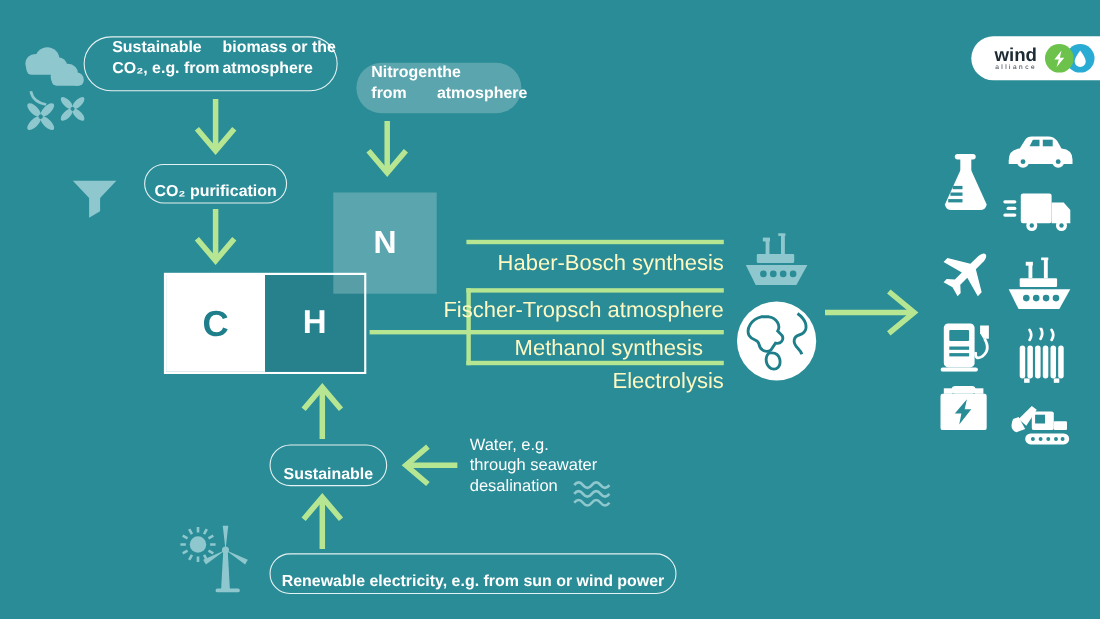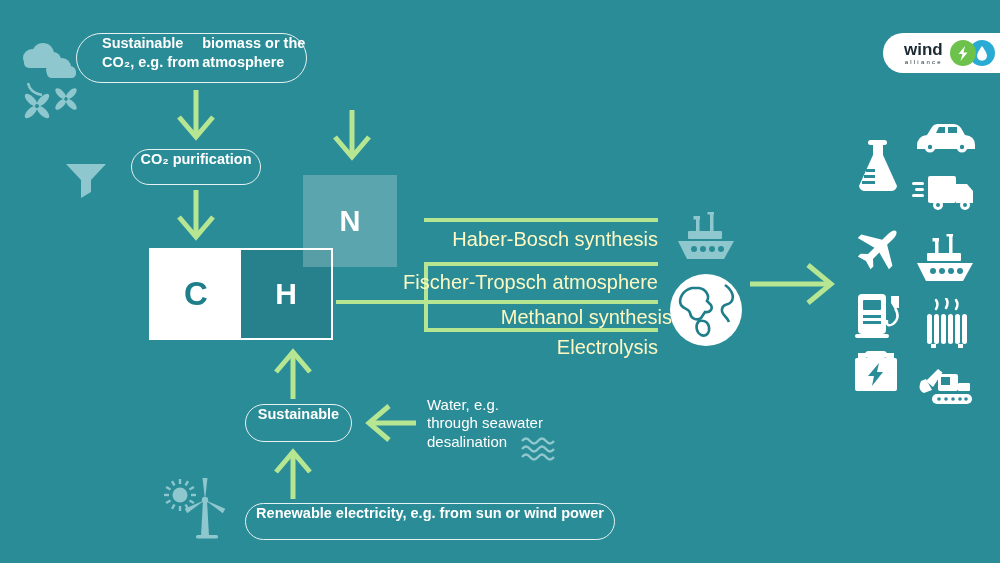--- a/index.html
+++ b/index.html
@@ -9,21 +9,21 @@
     font-family:"Liberation Sans",sans-serif;
   }
   .abs{position:absolute;}
   
   .pill{
     position:absolute;box-sizing:border-box;border:1.5px solid rgba(255,255,255,.88);
     border-radius:30px;color:#fff;font-weight:bold;display:flex;flex-direction:row;
     justify-content:center;font-size:14.5px;line-height:1.32;
   }
   .pill.filled{border:none;background:var(--c-overlay,#ffffff3b);}
-  .pill.center{align-items:flex-start;text-align:center;}
+  .pill.center{align-items:flex-end;text-align:center;}
   .pill.left{align-items:flex-start;text-align:left;}
   
   .gline{position:absolute;background:var(--c-accent_green,#b7e693);}
   .arrow{position:absolute;color:var(--c-accent_green,#b7e693);}
   .arrow svg{display:block;}
   
   .chbox{position:absolute;box-sizing:border-box;border:2.5px solid #fff;display:flex;}
   .chbox .half{flex:1;display:flex;align-items:center;justify-content:center;font-weight:bold;}
   .half.c{background:#fff;color:var(--c-teal_text,#1e7e8a);font-size:33px;}
   .half.h{background:var(--c-deep_teal,#26818c);color:#fff;font-size:30px;}
@@ -86,20 +86,24 @@
         <circle r="1.8" class="cut"></circle>
       </g>
     </svg>
   </div>
 
   <div class="pill left" style="left:76px;top:33px;width:231px;height:50px;padding-left:25px;">
     <div>Sustainable CO₂, e.g. from</div>
     <div>biomass or the atmosphere</div>
   </div>
 
+  <div class="pill filled left" style="left:324px;top:57px;width:150px;height:46px;padding-left:19px;">
+    <div>Nitrogen from</div>
+    <div>the atmosphere</div>
+  </div>
 
   <div class="pill center" style="left:131px;top:149px;width:130px;height:36px;">
     <div>CO₂ purification</div>
   </div>
 
   <div class="abs ic tint-light" style="left:64px;top:164px;">
     <svg width="44" height="36" viewBox="0 0 44 36">
       <path class="fillc" d="M2 0 H42 L27 16 V28 L17 34 V16 Z"></path>
     </svg>
   </div>
@@ -133,21 +137,21 @@
   </div>
 
   <div class="gline" style="left:424px;top:218px;width:234px;height:4px;"></div>
   <div class="gline" style="left:336px;top:300px;width:322px;height:4px;"></div>
   <div class="gline" style="left:424px;top:262px;width:4px;height:70px;"></div>
   <div class="gline" style="left:424px;top:262px;width:234px;height:4px;"></div>
   <div class="gline" style="left:424px;top:328px;width:234px;height:4px;"></div>
 
   <div class="proc" style="right:342px;top:228px;">Haber-Bosch synthesis</div>
   <div class="proc" style="right:342px;top:271px;">Fischer-Tropsch atmosphere</div>
-  <div class="proc" style="right:328px;top:306px;margin-left:40px;">Methanol synthesis</div>
+  <div class="proc" style="right:361px;top:306px;margin-left:40px;">Methanol synthesis</div>
   <div class="proc" style="right:342px;top:336px;">Electrolysis</div>
 
   <div class="abs ic tint-light" style="left:676px;top:212px;">
     <svg width="60" height="52" viewBox="0 0 60 52">
       <g class="fillc">
         <rect x="20" y="7" width="3.5" height="12"></rect>
           <rect x="17.5" y="4" width="6.5" height="3.5"></rect>
         <rect x="34" y="1" width="3.5" height="18"></rect>
           <rect x="31.5" y="-1" width="6.5" height="3.5"></rect>
         <rect x="12" y="19" width="34" height="8" rx="1"></rect>

